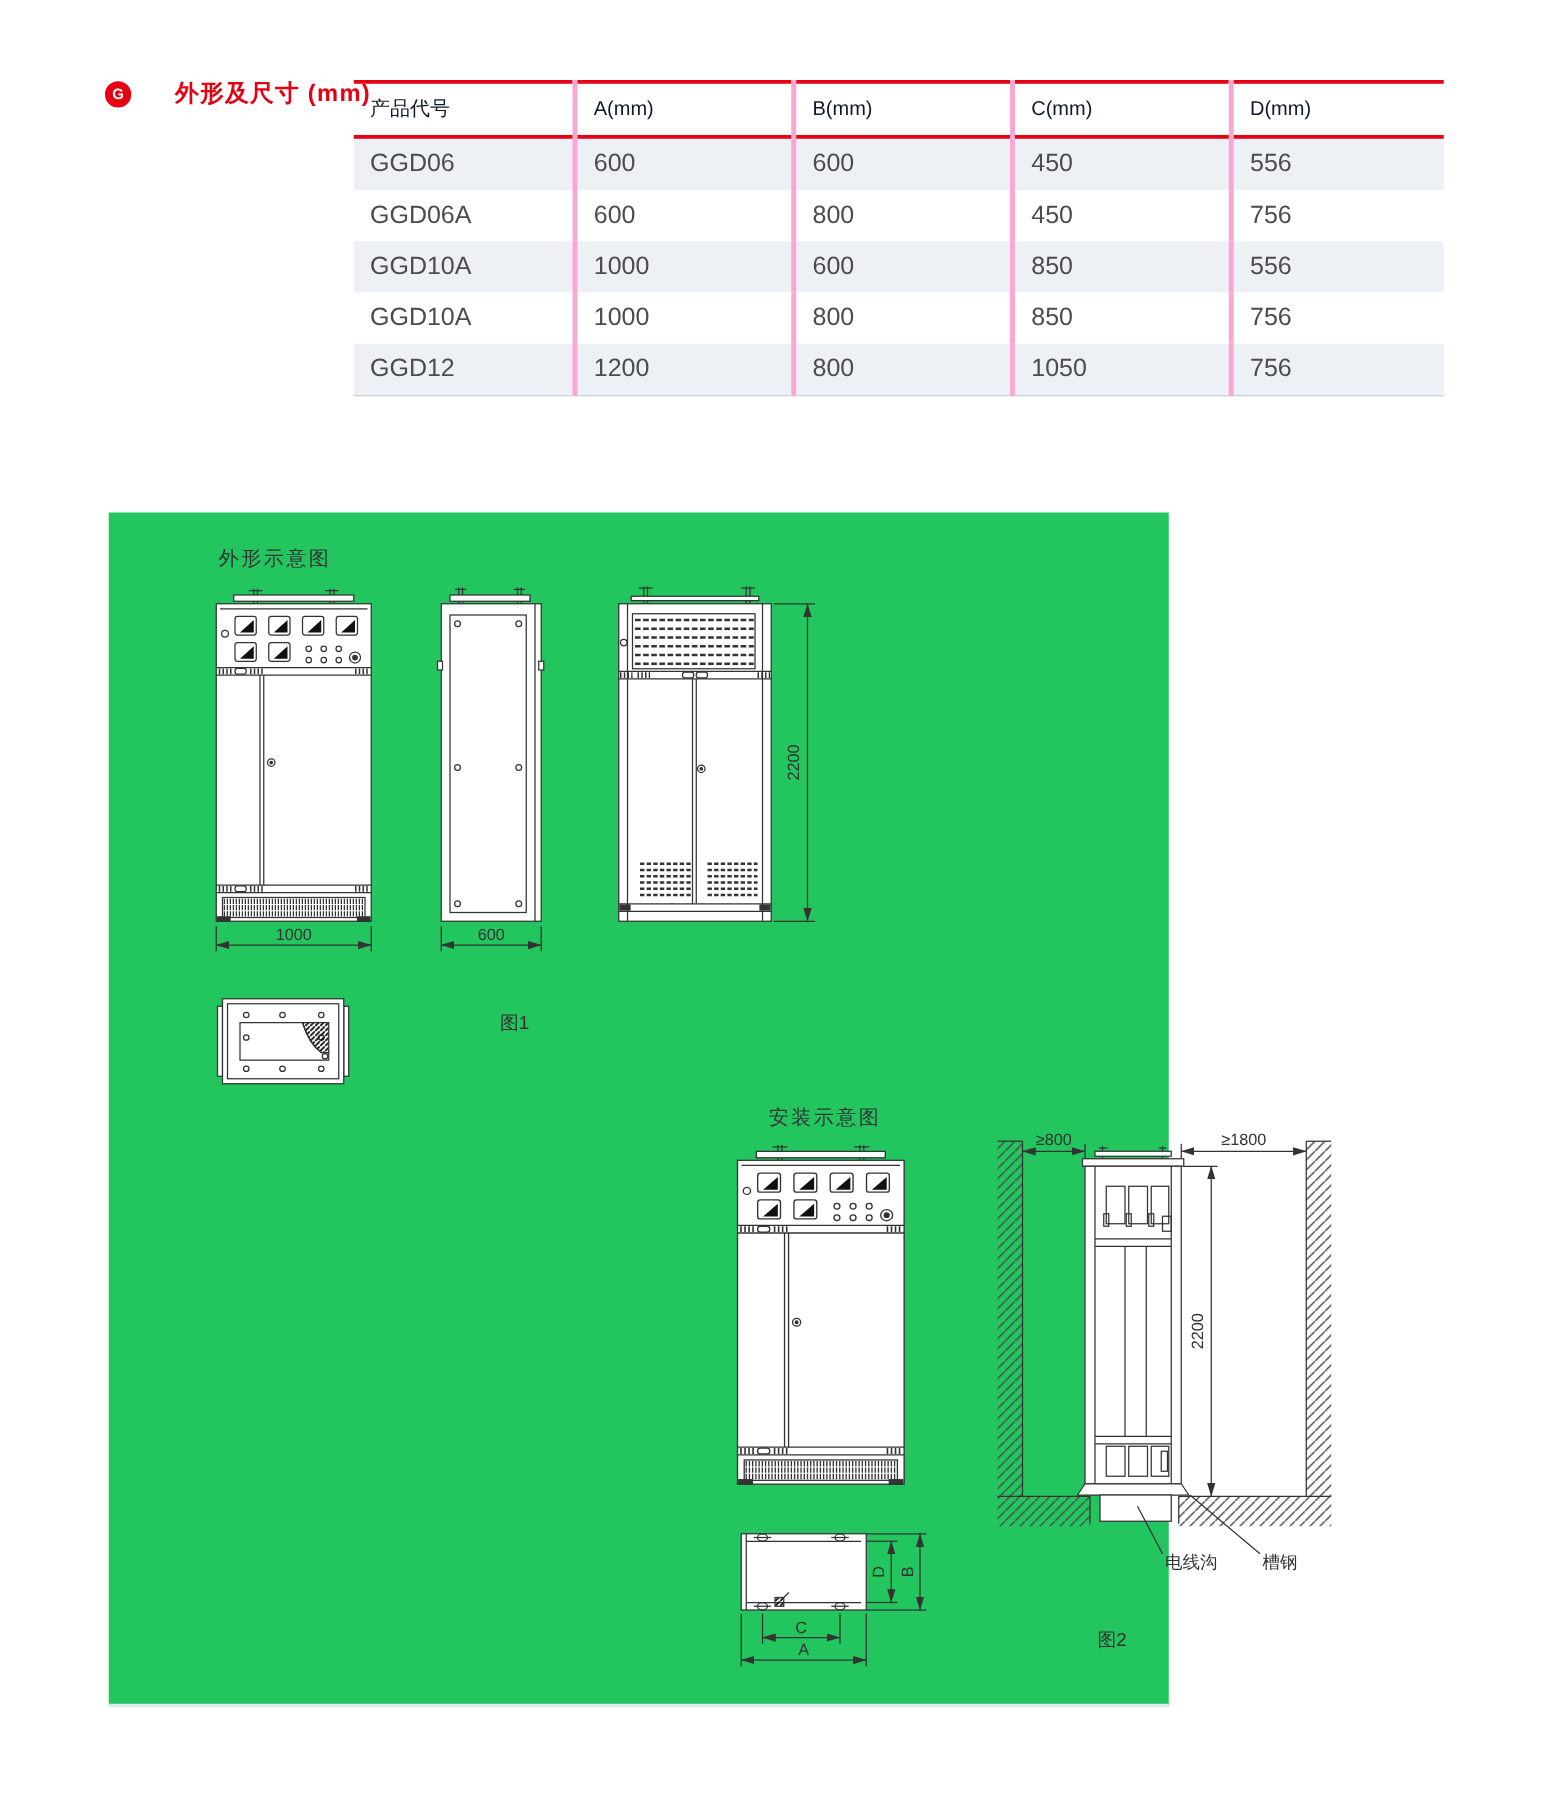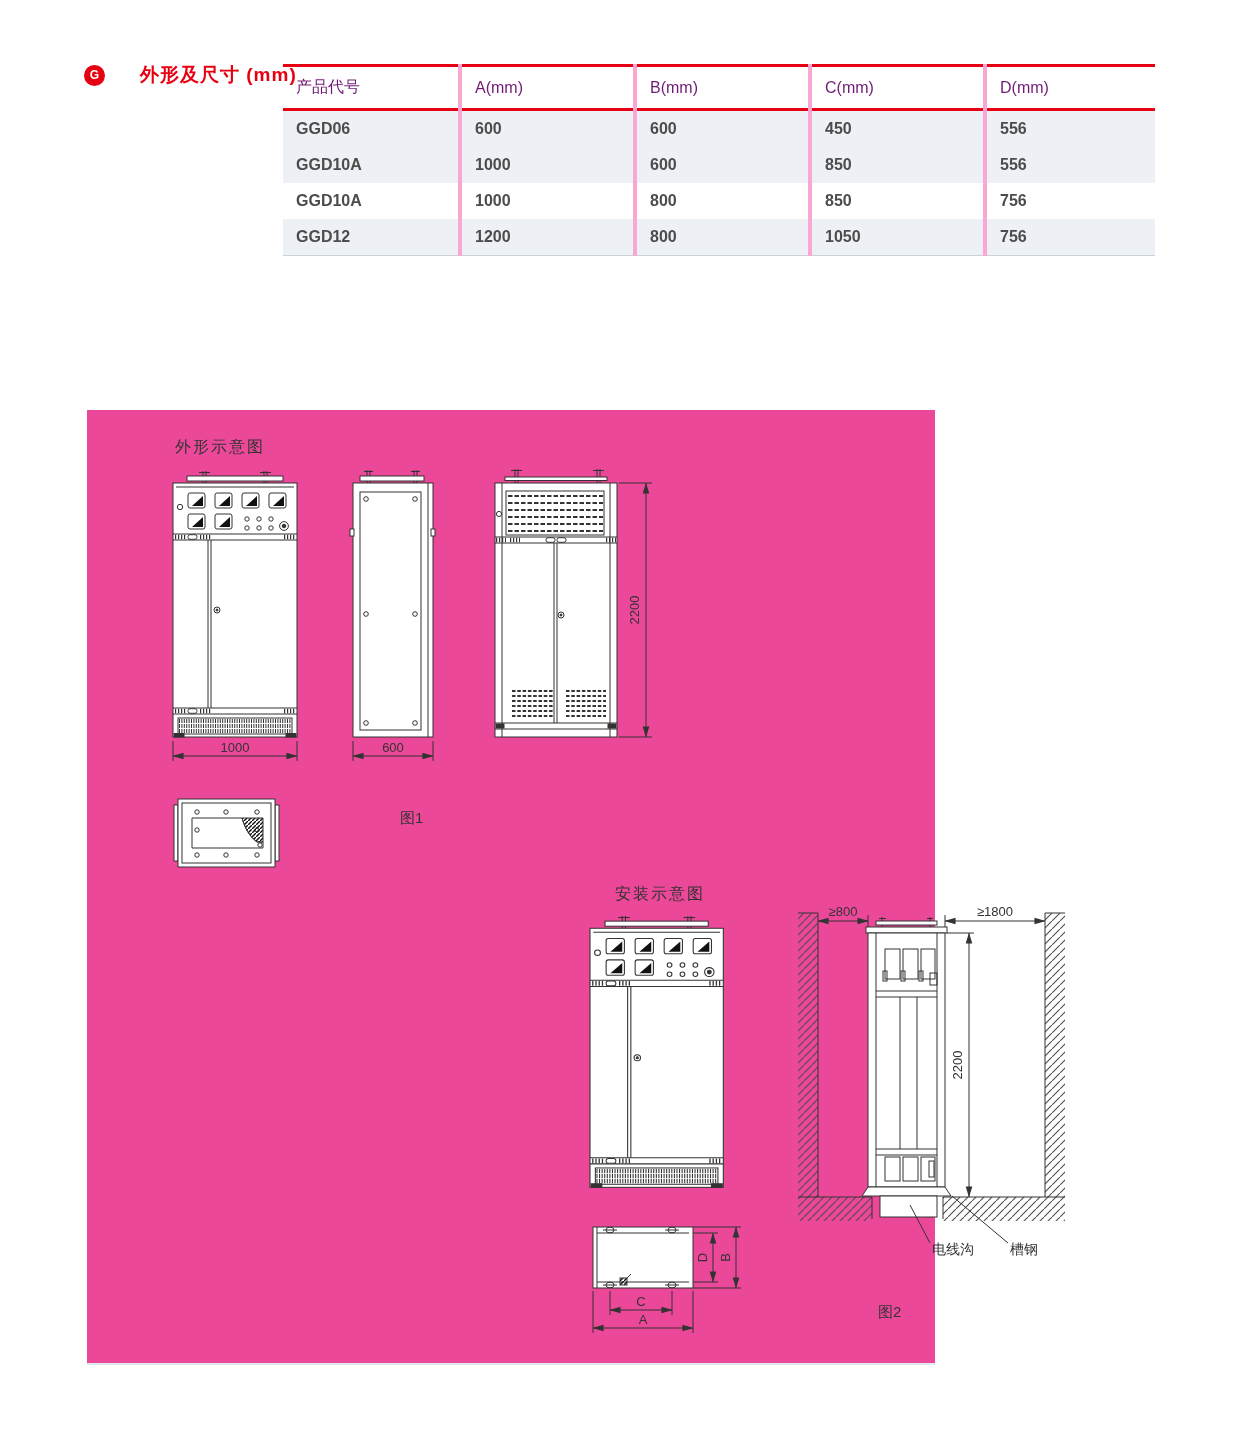--- a/index.html
+++ b/index.html
@@ -10,28 +10,28 @@
   }
   
   .section-header{position:absolute;left:84px;top:62px;display:flex;align-items:center;gap:9px;}
   .bullet{width:21px;height:21px;border-radius:50%;background:#e60012;color:#fff;
     font-size:12px;font-weight:bold;display:flex;align-items:center;justify-content:center;}
   .section-title{color:#e60012;font-size:19px;font-weight:bold;letter-spacing:1px;white-space:nowrap;margin-left:26px;}
   
   table.dims{position:absolute;left:283px;top:64px;width:872px;border-collapse:collapse;table-layout:fixed;}
   table.dims th{
     border-top:3px solid #e60012;border-bottom:3px solid #e60012;
-    font-weight:400;font-size:16px;color:#701a75;text-align:left;padding:10px 0 10px 13px;
+    font-weight:400;font-size:16px;color:#0f172a;text-align:left;padding:10px 0 10px 13px;
   }
-  table.dims td{font-size:16px;color:#4c4c4c;padding:9px 0 9px 13px;font-weight:bold;}
+  table.dims td{font-size:20px;color:#4c4c4c;padding:9px 0 9px 13px;}
   table.dims th+th, table.dims td+td{border-left:4px solid #f9a8d4;}
   tr.shade td{background:#edf1f6;}
   tbody tr:last-child td{border-bottom:1px solid #ccd2da;}
   
-  .panel{position:absolute;left:87px;top:410px;width:848px;height:953px;background:#ec4899;
+  .panel{position:absolute;left:87px;top:410px;width:848px;height:953px;background:#22c55e;
     border-bottom:2px solid #e3e8ef;}
   .fig-title{position:absolute;font-size:16px;color:#333;letter-spacing:2px;white-space:nowrap;}
   #fig1-title{left:88px;top:27px;}
   #fig2-title{left:528px;top:474px;}
   svg.fig{position:absolute;overflow:visible;}
   #fig1{left:73px;top:55px;}
   #fig2{left:493px;top:495px;}
   svg text{fill:#333;}
 </style>
 </head>
@@ -59,20 +59,27 @@
       <th>D(mm)</th>
     </tr>
   </thead>
   <tbody>
     <tr class="shade">
       <td>GGD06</td>
       <td>600</td>
       <td>600</td>
       <td>450</td>
       <td>556</td>
+    </tr>
+    <tr>
+      <td>GGD06A</td>
+      <td>600</td>
+      <td>800</td>
+      <td>450</td>
+      <td>756</td>
     </tr>
     <tr class="shade">
       <td>GGD10A</td>
       <td>1000</td>
       <td>600</td>
       <td>850</td>
       <td>556</td>
     </tr>
     <tr>
       <td>GGD10A</td>

